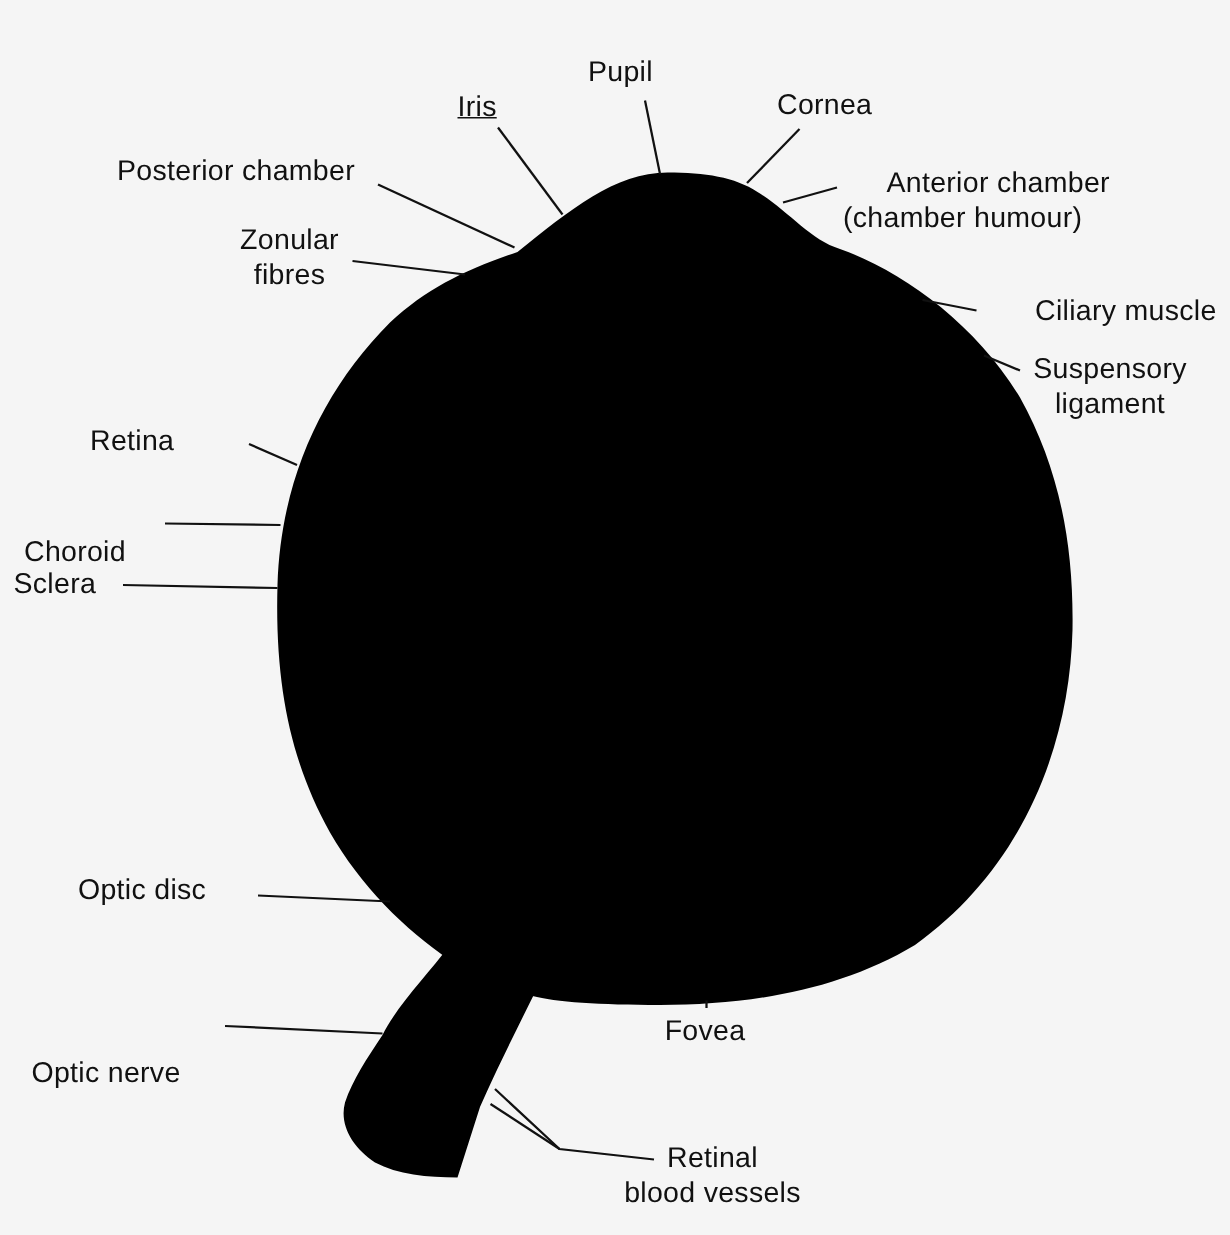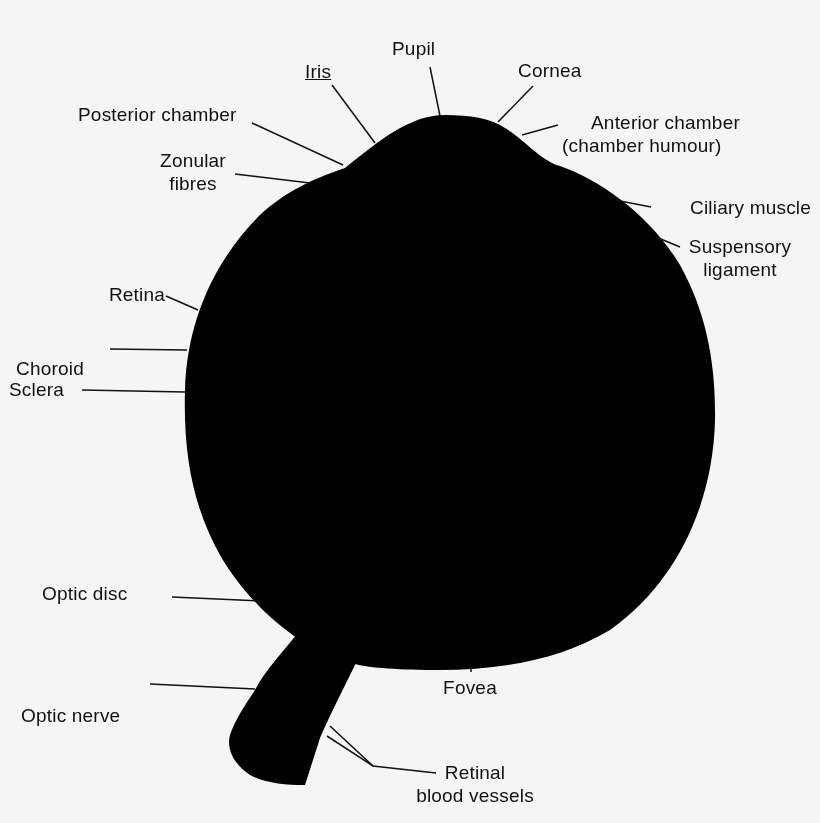--- a/index.html
+++ b/index.html
@@ -9,21 +9,21 @@
       font-family: "Liberation Sans", "DejaVu Sans", sans-serif;
     }
     .stage { position: relative; width: 800px; height: 823px; }
     svg.diagram { position: absolute; left: 0; top: 0; }
     .lbl {
       position: absolute; font-size: 19px; line-height: 24px;
       color: #111; white-space: nowrap; letter-spacing: 0.2px;
     }
     .c { text-align: center; }
     .l { text-align: left; }
-    .r { text-align: right; }
+    .r { text-align: left; }
   </style>
 </head>
 <body>
 
 <div class="stage">
   <svg class="diagram" width="820" height="823" viewBox="0 0 820 823">
 
     <path fill="#000" d="M 345 168
          C 380 140, 410 115, 445 115
          C 470 115, 490 118, 505 128
@@ -74,18 +74,18 @@
   <div class="lbl l" style="left:567px; top:111px;margin-left:24px;">Anterior chamber</div>
   <div class="lbl l" style="left:562px; top:134px;">(chamber humour)</div>
   <div class="lbl c" style="left:152px; top:149px; width:82px;">Zonular</div>
   <div class="lbl c" style="left:152px; top:172px; width:82px;">fibres</div>
   <div class="lbl l" style="left:690px; top:196px;">Ciliary muscle</div>
   <div class="lbl c" style="left:684px; top:235px; width:112px;">Suspensory</div>
   <div class="lbl c" style="left:684px; top:258px; width:112px;text-align:center;">ligament</div>
   <div class="lbl r" style="left:60px; top:283px; width:105px;">Retina</div>
   <div class="lbl l" style="left:16px; top:357px;">Choroid</div>
   <div class="lbl l" style="left:9px; top:378px;">Sclera</div>
-  <div class="lbl l" style="left:42px; top:582px;">Optic disc</div>
+  <div class="lbl l" style="left:52px; top:582px;">Optic disc</div>
   <div class="lbl l" style="left:21px; top:704px;">Optic nerve</div>
   <div class="lbl c" style="left:430px; top:676px; width:80px;">Fovea</div>
   <div class="lbl c" style="left:400px; top:784px; width:150px;">blood vessels</div>
   <div class="lbl c" style="left:400px; top:761px; width:150px;">Retinal</div>
 </div>
 
 </body></html>

